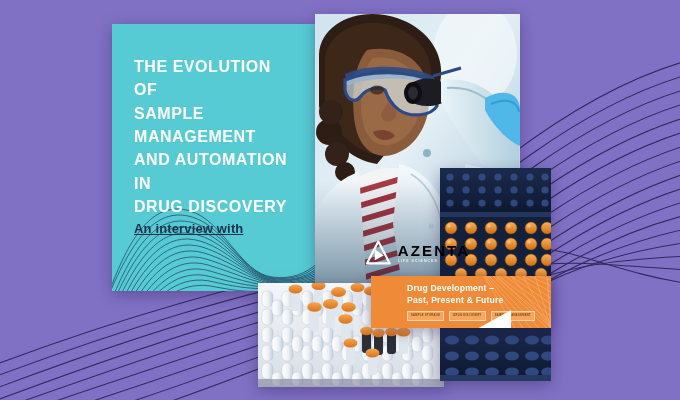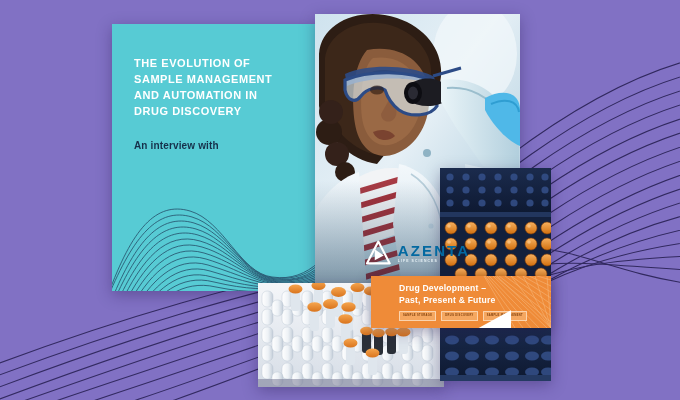--- a/index.html
+++ b/index.html
@@ -49,34 +49,34 @@
     width: 203px; height: 120px;
   }
   .teal-text {
     position: relative;
     z-index: 3;
     padding: 31px 18px 0 22px;
   }
   #doc-title {
     margin: 0;
     color: #ffffff;
-    font-size: 11px;
+    font-size: 16px;
     line-height: 1.46;
     letter-spacing: .55px;
     font-weight: 700;
     text-transform: uppercase;
     white-space: pre-line;
   }
   .byline {
-    margin-top: 19px;
     color: #16304a;
-    font-size: 10px;
+    font-size: 13px;
     font-weight: 700;
     line-height: 1.52;
     letter-spacing: .15px;
+    text-decoration: underline;
   }
   .byline div { white-space: nowrap; }
 
   
   #card-photo {
     left: 315px; top: 14px;
     width: 205px; height: 278px;
     background: #b9d4e2;
   }
   #photo-svg { position: absolute; inset: 0; width: 100%; height: 100%; }
@@ -88,21 +88,21 @@
     bottom: 26px;
     display: flex;
     align-items: center;
     gap: 7px;
     z-index: 4;
   }
   .logo-mark { width: 26px; height: 26px; display: block; }
   .logo-words { line-height: 1; }
   .logo-name {
     display: block;
-    color: #0369a1;
+    color: #000000;
     font-size: 15px;
     font-weight: 700;
     letter-spacing: 2.1px;
   }
   .logo-tag {
     display: block;
     margin-top: 2px;
     color: #e8f2f7;
     font-size: 3.4px;
     font-weight: 700;
@@ -125,21 +125,21 @@
   }
   #vials-svg { position: absolute; inset: 0; width: 100%; height: 100%; }
 
   
   #card-orange {
     left: 371px; top: 276px;
     width: 180px; height: 52px;
     background: #ef8b38;
   }
   #orange-rays { position: absolute; inset: 0; width: 100%; height: 100%; }
-  .orange-inner { position: relative; z-index: 3; padding: 6px 0 0 28px; }
+  .orange-inner { position: relative; z-index: 3; padding: 6px 0 0 36px; }
   #promo-headline {
     margin: 0;
     color: #ffffff;
     font-size: 8.6px;
     font-weight: 700;
     line-height: 1.42;
     letter-spacing: .2px;
     white-space: pre-line;
   }
   .chip-row {

